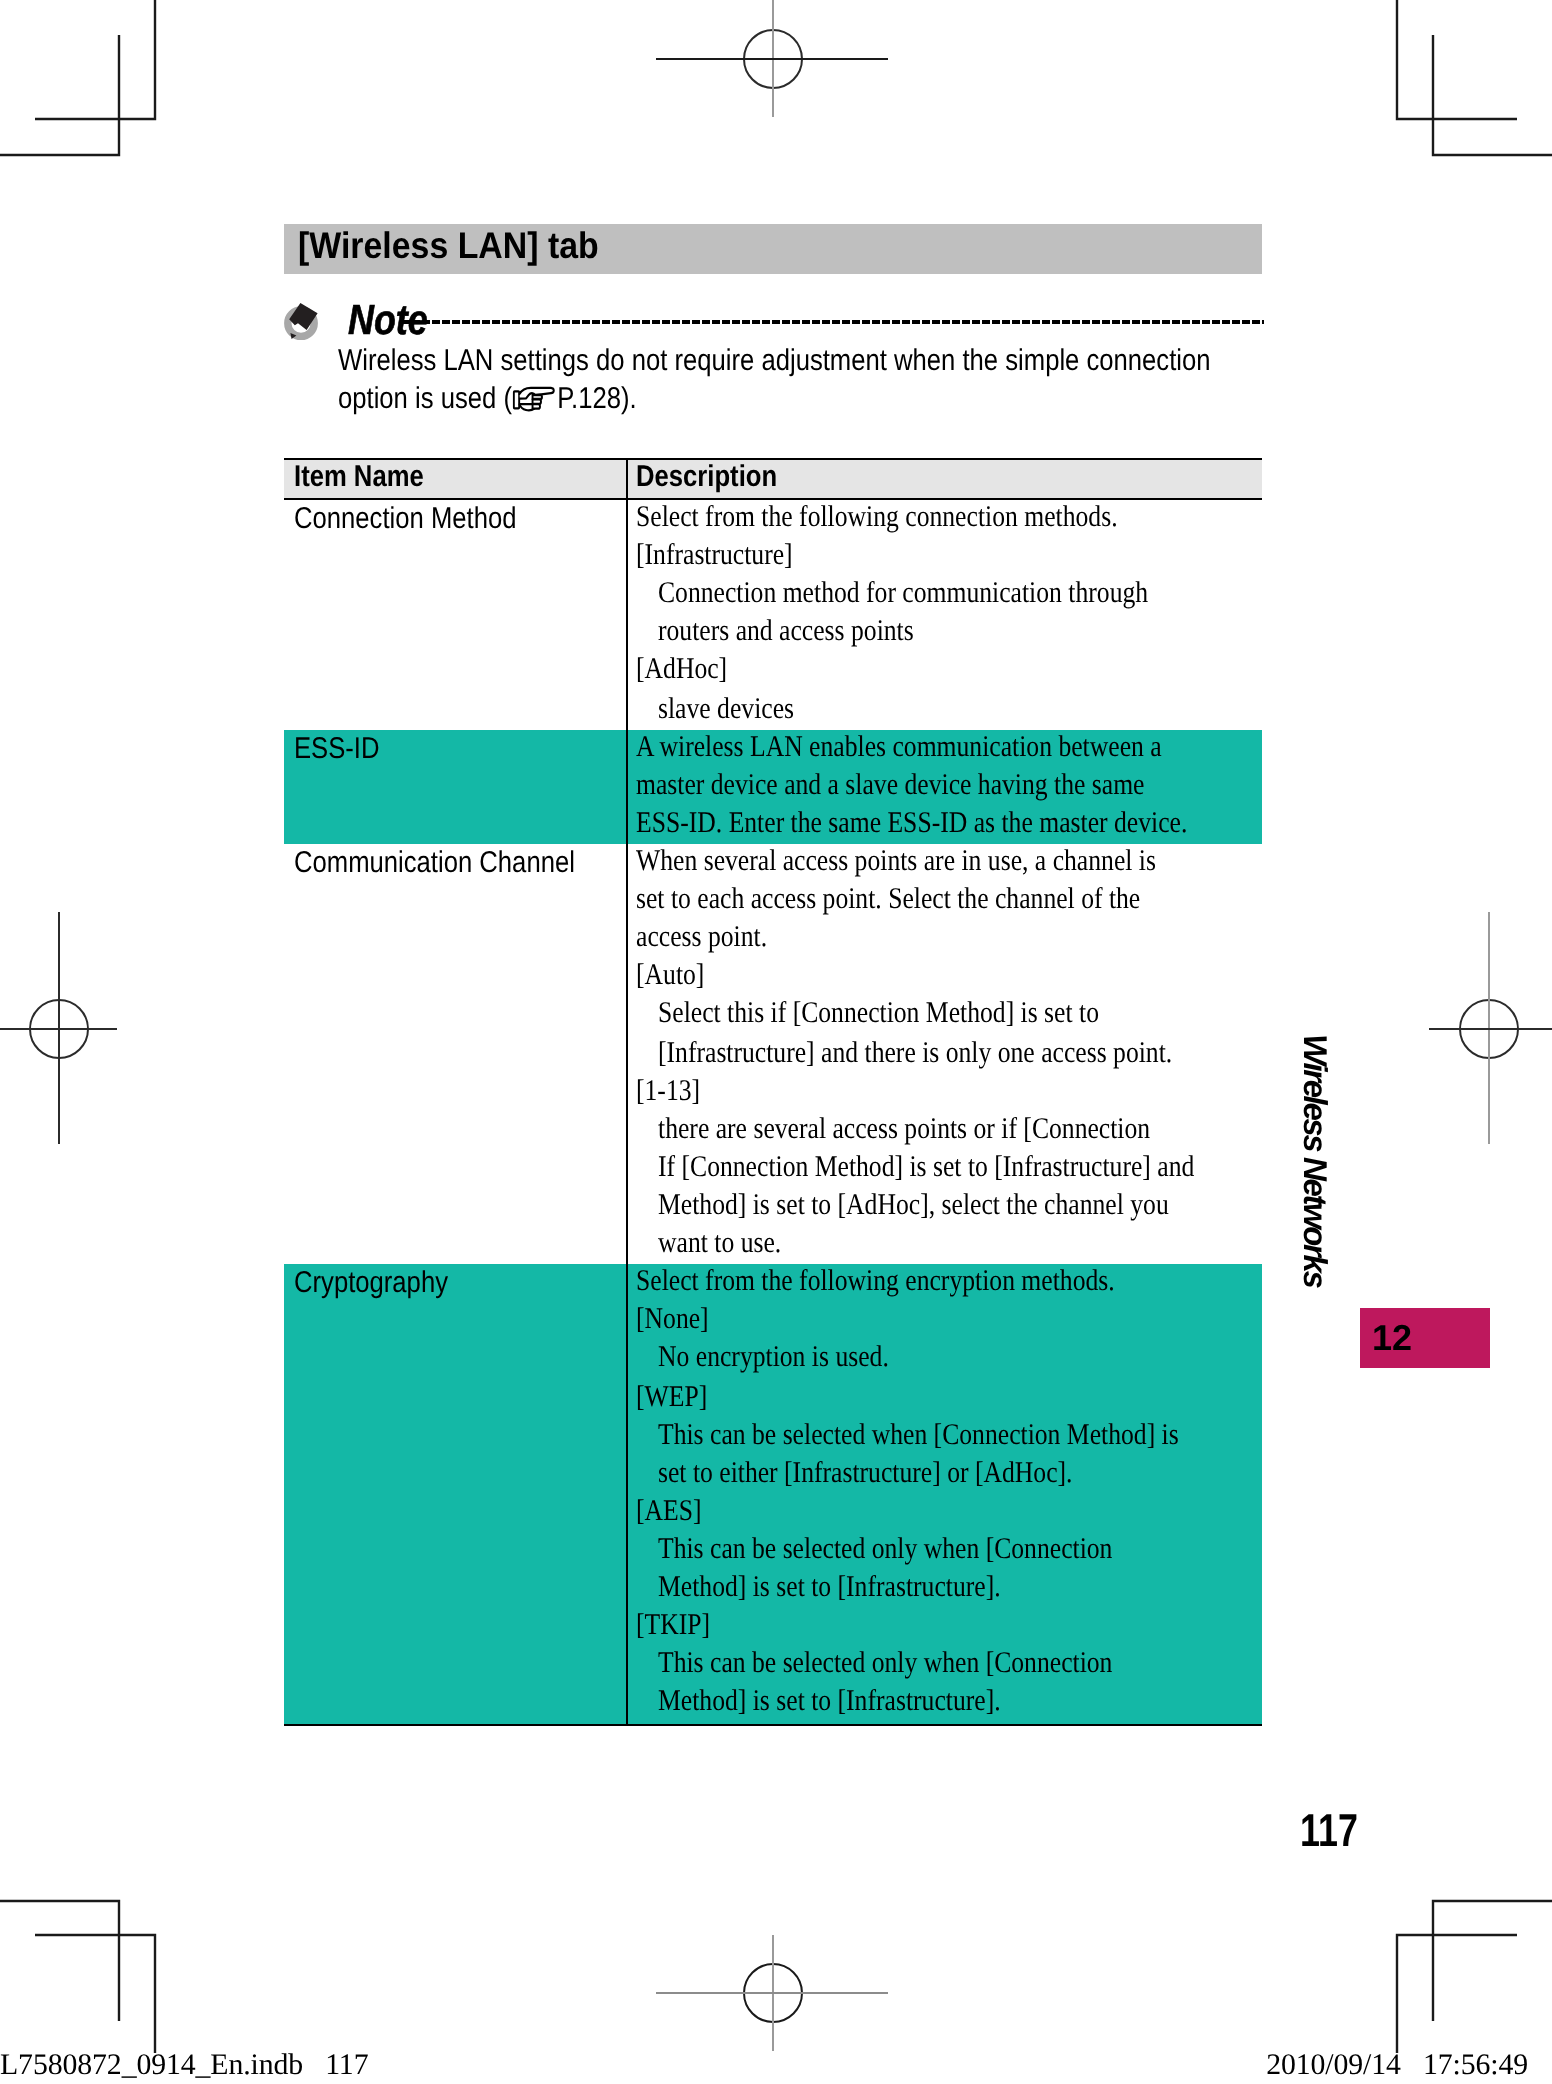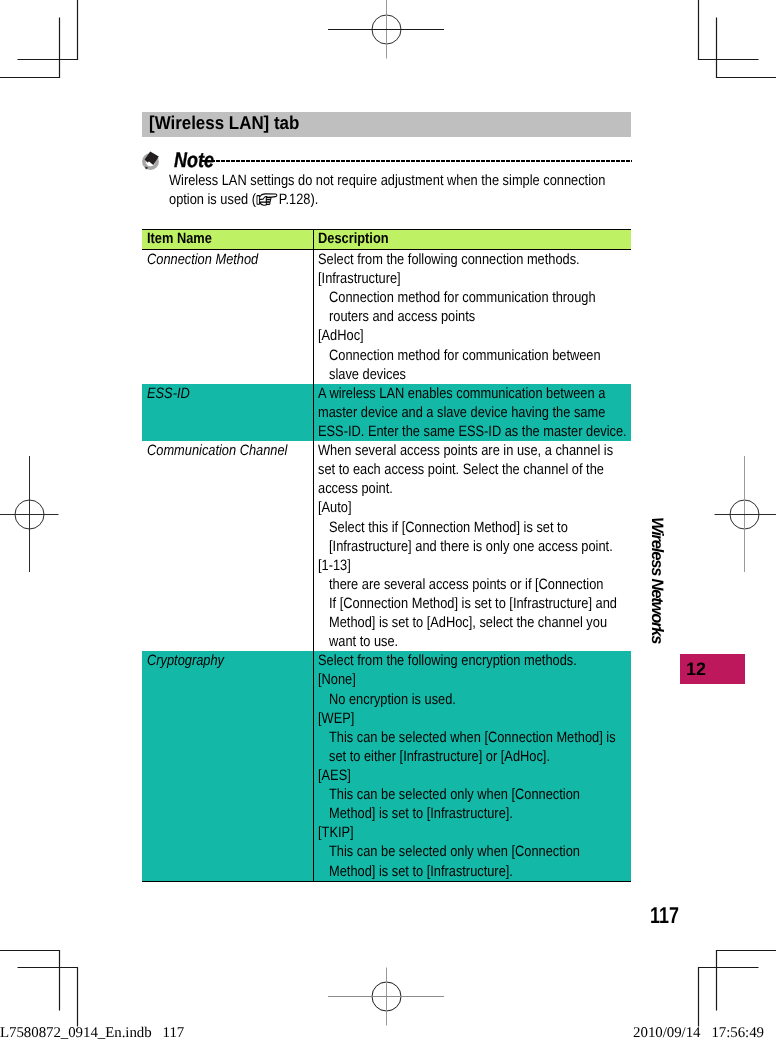--- a/index.html
+++ b/index.html
@@ -24,31 +24,31 @@
   #note-icon{position:absolute;left:-2px;top:0px;width:22px;height:22px;}
   #note-label{position:absolute;left:32px;top:3px;font-size:21px;font-weight:bold;
        font-style:italic;line-height:16px;-webkit-text-stroke:0.35px #000;}
   #note-rule{position:absolute;left:59.4px;top:10px;width:430.6px;height:2.3px;
        background-image:repeating-linear-gradient(to right,#000 0,#000 4px,transparent 4px,transparent 5px);}
   #note-body{position:absolute;left:27px;top:21px;width:461px;font-size:15px;line-height:19.1px;}
   #note-body .hand{display:inline-block;width:25.5px;height:13.7px;vertical-align:-2.8px;margin:0 0.5px 0 0.5px;}
 
   
   #spec-table{position:absolute;left:142px;top:229px;width:489px;}
-  .t-hdr{position:relative;height:19px;background:#bef264;
+  .t-hdr{position:relative;height:19px;background:#e5e5e5;
          border-top:1.3px solid #000;border-bottom:1.3px solid #000;
          font-size:15px;font-weight:bold;}
   .t-hdr .h1{position:absolute;left:5px;top:1px;line-height:15px;}
   .t-hdr .h2{position:absolute;left:176px;top:1px;line-height:15px;}
   .t-row{position:relative;font-size:15px;}
   .t-row.shade{background:#14b8a6;}
-  .t-row .item{position:absolute;left:5px;top:0px;width:165px;line-height:19.12px;font-style:italic;}
+  .t-row .item{position:absolute;left:5px;top:0px;width:165px;line-height:19.12px;}
   .t-row .desc{margin-left:176px;}
   .t-row .vline{position:absolute;left:170.6px;top:0;bottom:0;width:1.2px;background:#000;}
-  .t-row .l{height:19.12px;line-height:19.12px;white-space:nowrap;}
+  .t-row .l{height:19.12px;line-height:19.12px;white-space:nowrap;font-family:Liberation Serif, serif;}
   .t-row .l.ind{padding-left:10.5px;}
   #table-bottom-rule{position:absolute;left:0px;top:0;width:489px;height:1.2px;background:#000;}
 
   
   #chapter-title{position:absolute;left:648px;top:517px;
         font-size:16.5px;font-weight:bold;font-style:italic;
         writing-mode:vertical-rl;white-space:nowrap;line-height:18px;
         letter-spacing:-1.2px;}
   #chapter-number{position:absolute;left:680px;top:654px;width:65px;height:30px;
         background:#be185d;}
@@ -129,21 +129,20 @@
     <div id="table-body">
         <div class="t-row">
           <div class="item"><span class="cond">Connection Method</span></div>
           <div class="vline"></div>
           <div class="desc">
             <div class="l"><span class="cond">Select from the following connection methods.</span></div>
             <div class="l"><span class="cond">[Infrastructure]</span></div>
             <div class="l ind"><span class="cond">Connection method for communication through</span></div>
             <div class="l ind"><span class="cond">routers and access points</span></div>
             <div class="l"><span class="cond">[AdHoc]</span></div>
-            <div class="l ind"><span class="cond">Connection method for communication between</span></div>
             <div class="l ind"><span class="cond">slave devices</span></div>
           </div>
         </div>
         <div class="t-row shade">
           <div class="item"><span class="cond">ESS-ID</span></div>
           <div class="vline"></div>
           <div class="desc">
             <div class="l"><span class="cond">A wireless LAN enables communication between a</span></div>
             <div class="l"><span class="cond">master device and a slave device having the same</span></div>
             <div class="l"><span class="cond">ESS-ID. Enter the same ESS-ID as the master device.</span></div>

